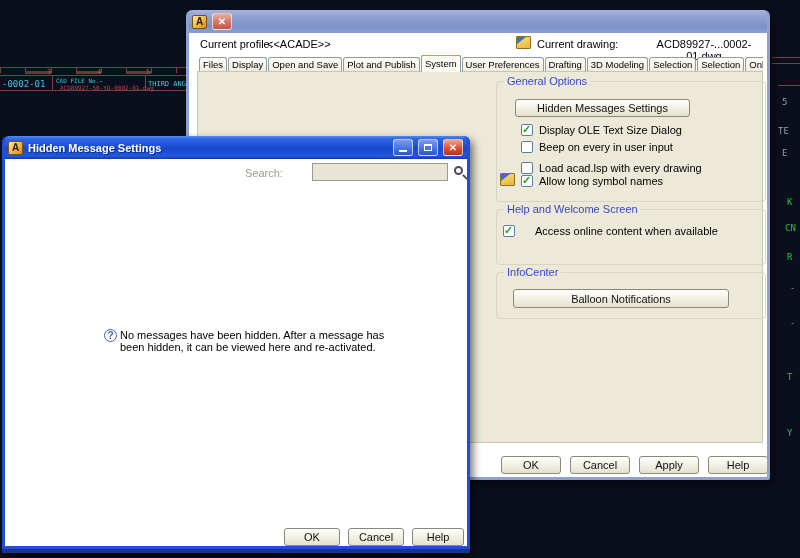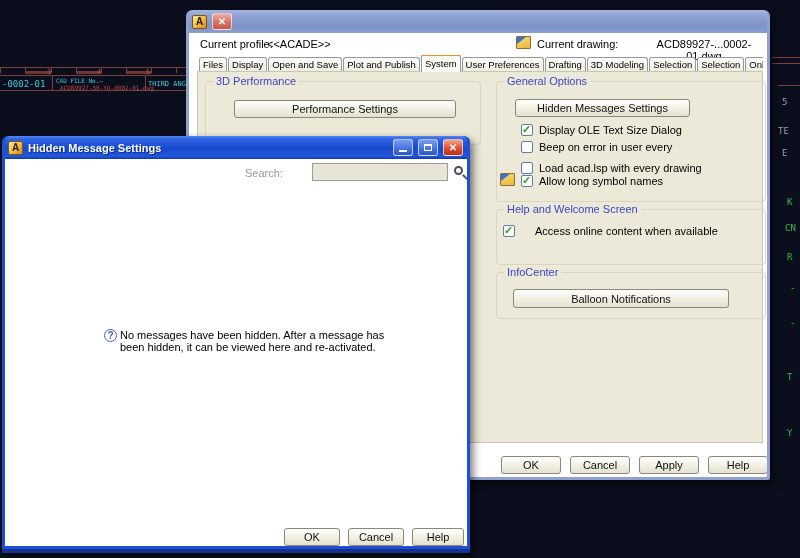--- a/index.html
+++ b/index.html
@@ -163,35 +163,31 @@
       <span class="tab">User Preferences</span>
       <span class="tab">Drafting</span>
       <span class="tab">3D Modeling</span>
       <span class="tab">Selection</span>
       <span class="tab">Selection</span>
       <span class="tab">Online</span>
     </div>
 
     <div id="tabpanel"></div>
 
-    <div class="grp" style="left:16px;top:48px;width:276px;height:64px;">
-      <span class="grp-title">3D Performance</span>
-      <div class="xpbtn" style="position:absolute;left:28px;top:18px;width:222px;height:18px;">Performance Settings</div>
-    </div>
 
     <div class="grp" style="left:307px;top:48px;width:270px;height:121px;">
       <span class="grp-title">General Options</span>
       <div class="xpbtn" style="position:absolute;left:18px;top:17px;width:175px;height:18px;">Hidden Messages Settings</div>
       <div class="cbrow" style="left:24px;top:42px;">
         <span class="cb checked"></span>
         <span>Display OLE Text Size Dialog</span>
       </div>
       <div class="cbrow" style="left:24px;top:59px;">
         <span class="cb"></span>
-        <span>Beep on error in user every</span>
+        <span>Beep on every in user input</span>
       </div>
       <div class="cbrow" style="left:24px;top:80px;">
         <span class="cb"></span>
         <span>Load acad.lsp with every drawing</span>
       </div>
       <div class="dwg-icon" style="position:absolute;left:3px;top:91px;"></div>
       <div class="cbrow" style="left:24px;top:93px;">
         <span class="cb checked"></span>
         <span>Allow long symbol names</span>
       </div>

